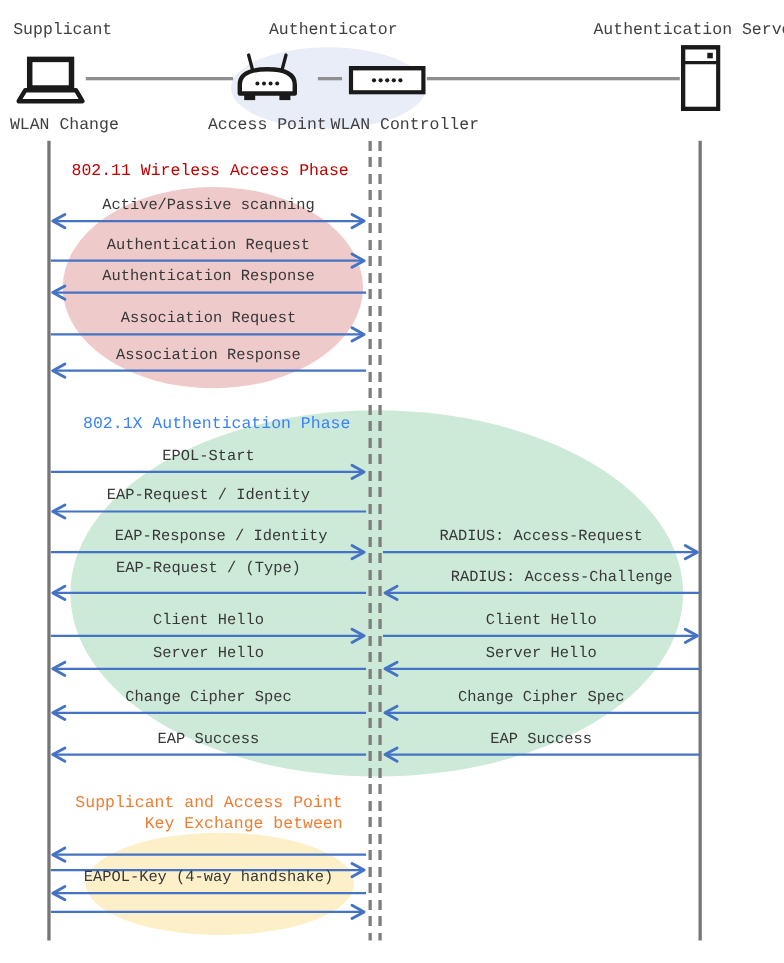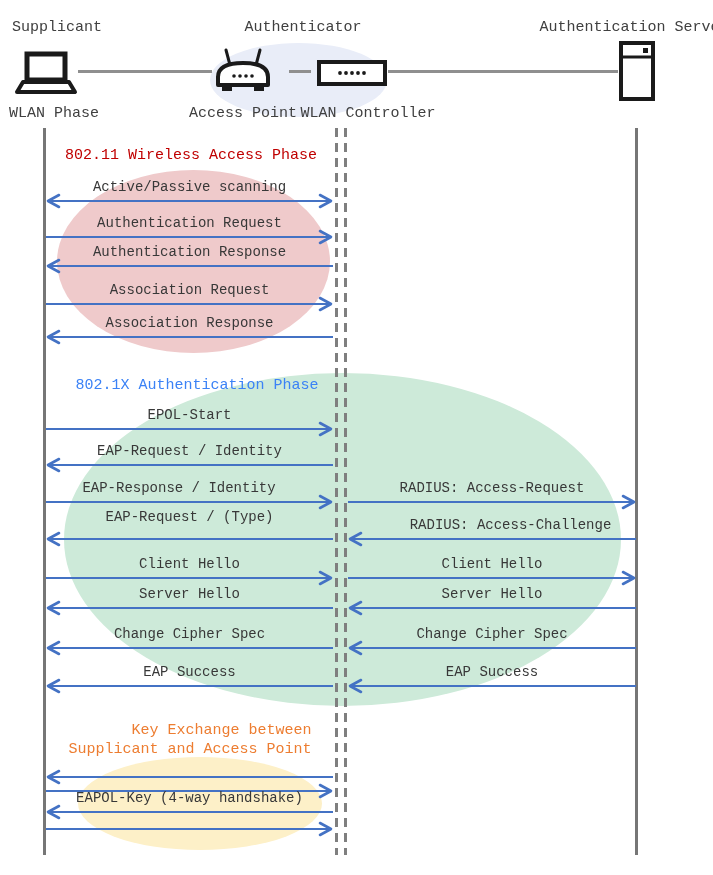--- a/index.html
+++ b/index.html
@@ -69,34 +69,34 @@
     <circle cx="41" cy="13" r="1.9" fill="#1a1a1a"></circle>
     <circle cx="47" cy="13" r="1.9" fill="#1a1a1a"></circle>
   </svg>
 
   <svg class="icon" style="left:619px;top:41px" width="36" height="60" viewBox="0 0 36 60">
     <rect x="2" y="2" width="32" height="56" fill="#ffffff" stroke="#1a1a1a" stroke-width="4"></rect>
     <line x1="2" y1="16" x2="34" y2="16" stroke="#1a1a1a" stroke-width="3"></line>
     <rect x="24" y="7" width="5" height="5" fill="#1a1a1a"></rect>
   </svg>
 
-  <div class="devlabel" style="left:52px;transform:none;left:9px">WLAN Phase</div>
+  <div class="devlabel" style="left:52px;transform:none;left:9px">WLAN Change</div>
   <div class="devlabel" style="left:243px">Access Point</div>
   <div class="devlabel" style="left:368px">WLAN Controller</div>
 
   <div class="lifeline ll-solid" style="left:43px"></div>
   <div class="lifeline ll-dash" style="left:335px"></div>
   <div class="lifeline ll-dash" style="left:344px"></div>
   <div class="lifeline ll-solid" style="left:635px"></div>
 
   <div class="phase-title pt-red" style="left:191px;top:146px">802.11 Wireless Access Phase</div>
   <div class="phase-title pt-green" style="left:197px;top:376px">802.1X Authentication Phase</div>
   <div class="phase-title pt-orange" style="left:190px;top:721px">
+    <div>Supplicant and Access Point</div>
     <div>Key Exchange between</div>
-    <div>Supplicant and Access Point</div>
   </div>
 
   <div id="message-layer">
       <div class="msg-label" style="left: 189.5px; top: 179px;">Active/Passive scanning</div>
       <svg class="msg-svg" width="287" height="18" style="left: 46px; top: 192px;">
         <line x1="4" x2="283" y1="9" y2="9" stroke="#4472C4" stroke-width="2"></line>
         <path d="M274 3 L285 9 L274 15" stroke="#4472C4" stroke-width="2.6" fill="none" stroke-linecap="round" stroke-linejoin="round"></path>
         <path d="M13 3 L2 9 L13 15" stroke="#4472C4" stroke-width="2.6" fill="none" stroke-linecap="round" stroke-linejoin="round"></path>
       </svg>
       <div class="msg-label" style="left: 189.5px; top: 215px;">Authentication Request</div>
@@ -122,21 +122,21 @@
       <div class="msg-label" style="left: 189.5px; top: 407px;">EPOL-Start</div>
       <svg class="msg-svg" width="287" height="18" style="left: 46px; top: 420px;">
         <line x1="0" x2="283" y1="9" y2="9" stroke="#4472C4" stroke-width="2"></line>
         <path d="M274 3 L285 9 L274 15" stroke="#4472C4" stroke-width="2.6" fill="none" stroke-linecap="round" stroke-linejoin="round"></path>
       </svg>
       <div class="msg-label" style="left: 189.5px; top: 443px;">EAP-Request / Identity</div>
       <svg class="msg-svg" width="287" height="18" style="left: 46px; top: 456px;">
         <line x1="4" x2="287" y1="9" y2="9" stroke="#4472C4" stroke-width="2"></line>
         <path d="M13 3 L2 9 L13 15" stroke="#4472C4" stroke-width="2.6" fill="none" stroke-linecap="round" stroke-linejoin="round"></path>
       </svg>
-      <div class="msg-label" style="left: 179px; top: 480px; text-align: right;">EAP-Response / Identity</div>
+      <div class="msg-label" style="left: 201px; top: 480px; text-align: right;">EAP-Response / Identity</div>
       <svg class="msg-svg" width="287" height="18" style="left: 46px; top: 493px;">
         <line x1="0" x2="283" y1="9" y2="9" stroke="#4472C4" stroke-width="2"></line>
         <path d="M274 3 L285 9 L274 15" stroke="#4472C4" stroke-width="2.6" fill="none" stroke-linecap="round" stroke-linejoin="round"></path>
       </svg>
       <div class="msg-label" style="left: 492px; top: 480px;">RADIUS: Access-Request</div>
       <svg class="msg-svg" width="288" height="18" style="left: 348px; top: 493px;">
         <line x1="0" x2="284" y1="9" y2="9" stroke="#4472C4" stroke-width="2"></line>
         <path d="M275 3 L286 9 L275 15" stroke="#4472C4" stroke-width="2.6" fill="none" stroke-linecap="round" stroke-linejoin="round"></path>
       </svg>
       <div class="msg-label" style="left: 189.5px; top: 509px;">EAP-Request / (Type)</div>

